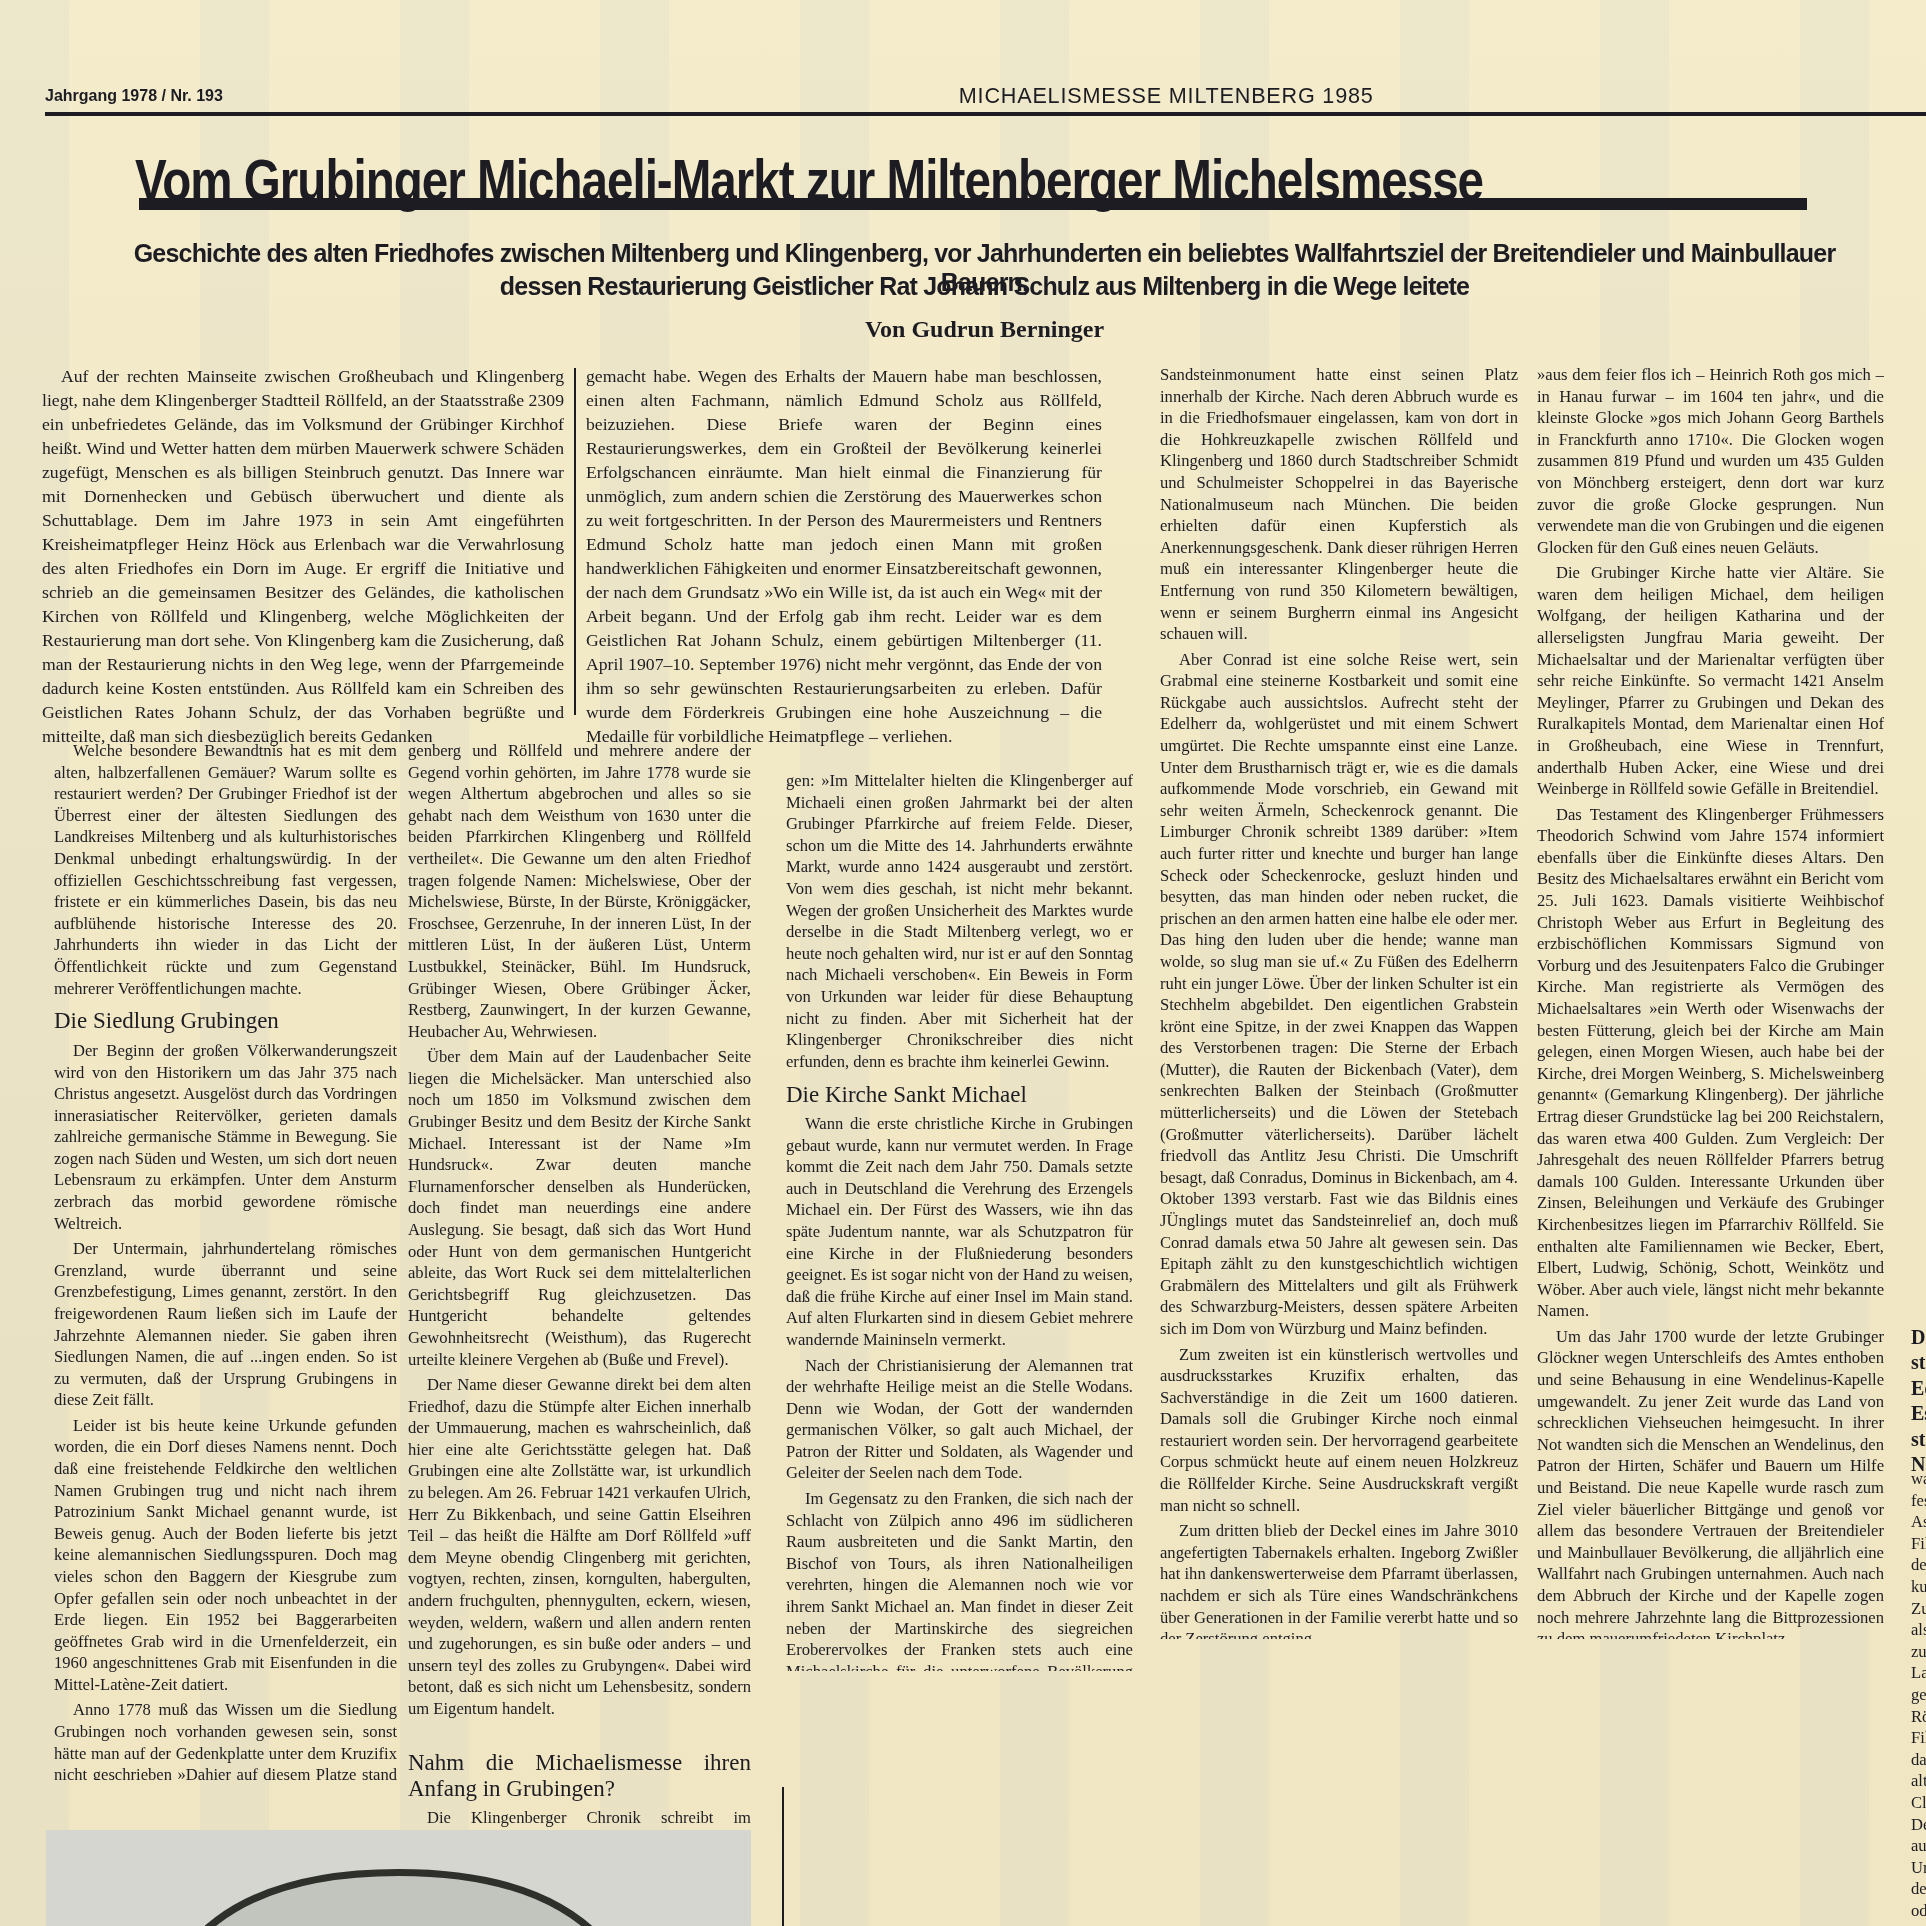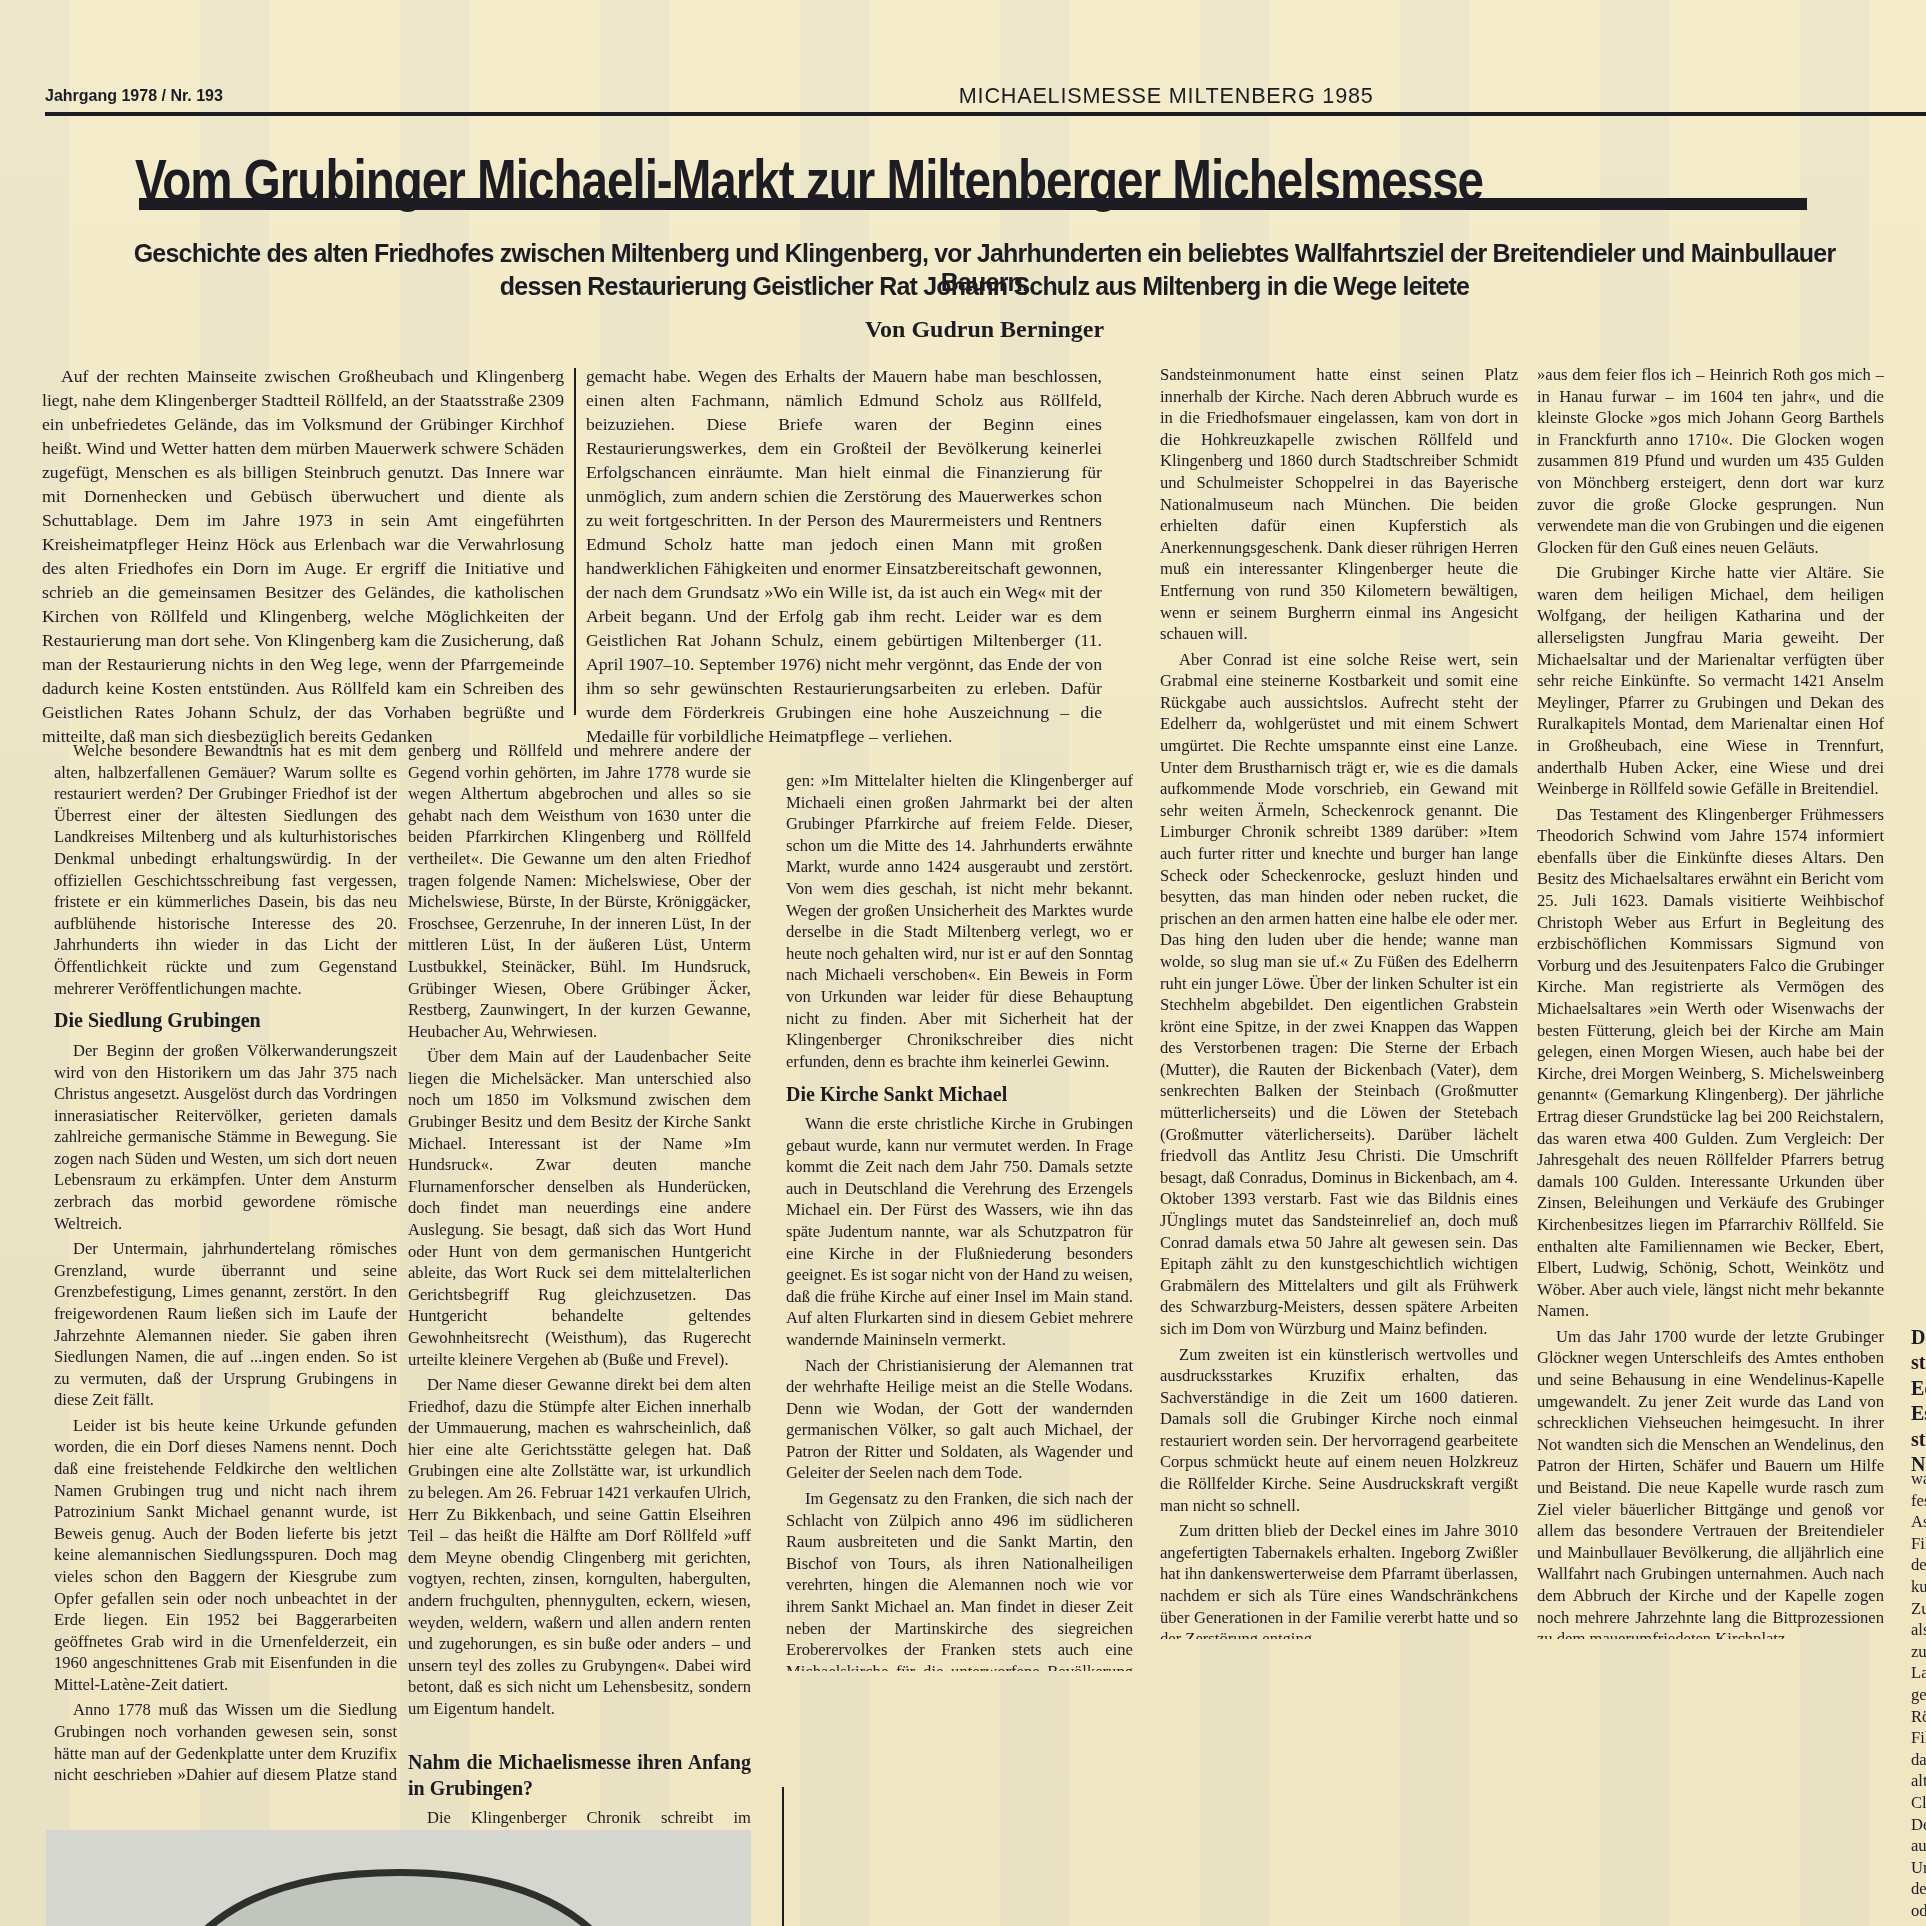--- a/index.html
+++ b/index.html
@@ -15,21 +15,21 @@
   .mh-rule{position:absolute;left:45px;right:11.6px;top:112px;height:3.5px;background:#1c1c22;}
   .headline{position:absolute;left:135px;top:146px;width:1668px;font-family:"Liberation Sans",sans-serif;font-weight:bold;
     font-size:58px;letter-spacing:-1.2px;transform:scaleX(0.82);transform-origin:left top;white-space:nowrap;}
   .headline-bar{position:absolute;left:139px;top:198px;width:1668px;height:11.6px;background:#1c1c22;}
   .subhead{position:absolute;left:89px;width:1791px;text-align:center;font-family:"Liberation Sans",sans-serif;font-weight:bold;
     font-size:25px;letter-spacing:-0.8px;}
   .byline{position:absolute;left:89px;width:1791px;top:316px;text-align:center;font-weight:bold;font-size:24px;}
   .col{position:absolute;font-size:16.6px;line-height:21.6px;text-align:justify;hyphens:auto;}
   .col p{margin:0 0 3.9px 0;text-indent:19px;}
   .col p.noindent{text-indent:0}
-  .col h3{font-size:20px;line-height:25.4px;margin:9.2px 0 6.2px 0;font-weight:bold;}
+  .col h3{font-size:23px;line-height:25.4px;margin:9.2px 0 6.2px 0;font-weight:normal;}
   .lead{font-weight:normal;font-size:17.7px;line-height:24px;}
   .vrule{position:absolute;width:1.9px;background:#1c1c22;}
   .photo{position:absolute;background:#c9ccc4;overflow:hidden;}
   .caption{position:absolute;font-weight:bold;font-size:20px;line-height:25.4px;}
   .statue-cap{font-size:20px;line-height:25.4px;text-align:justify;}
 </style>
 </head>
 <body>
 
 <div class="paper"></div>

